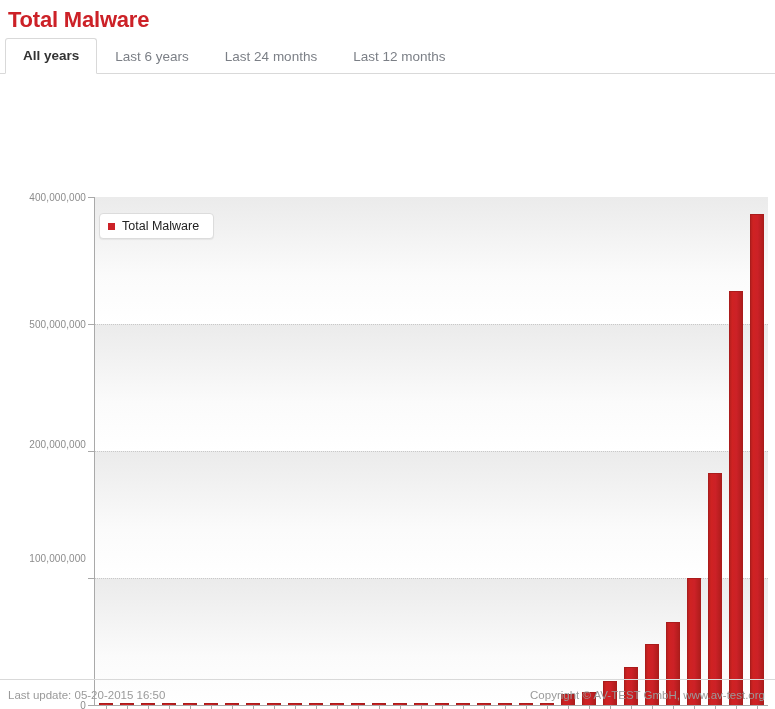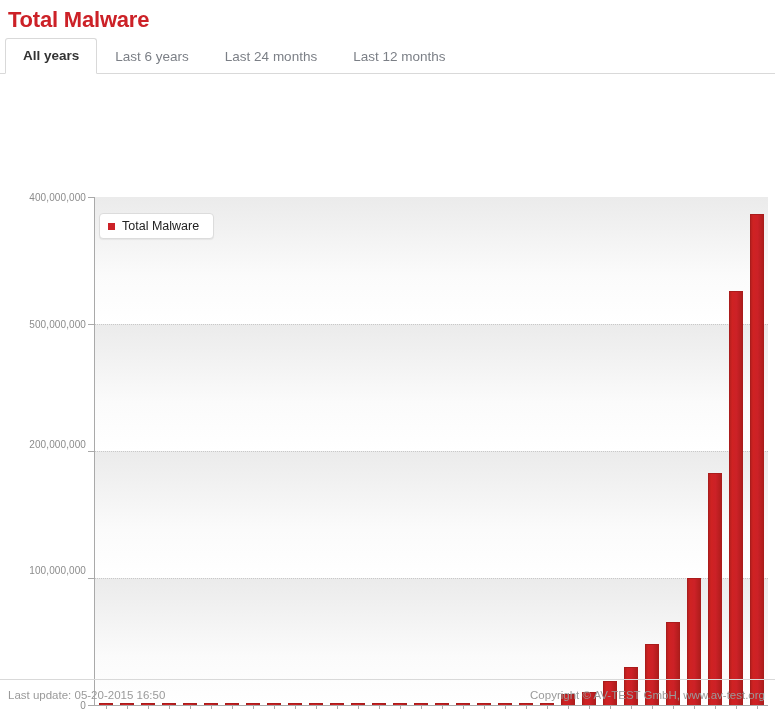--- a/index.html
+++ b/index.html
@@ -228,21 +228,21 @@
           <div class="bar" title="2015" style="left: 655.484px; width: 14px; height: 491.49px; bottom: 0px;"></div>
         </div>
     </div>
 
     <div class="yaxis"></div>
     <div class="xaxis"></div>
     <div id="yaxis-labels">
         <div class="ytick" style="top: 631px;"></div>
         <div class="ylabel" style="top: 631px;">0</div>
         <div class="ytick" style="top: 504px;"></div>
-        <div class="ylabel" style="top: 496px;">100,000,000</div>
+        <div class="ylabel" style="top: 484px;">100,000,000</div>
         <div class="ytick" style="top: 377px;"></div>
         <div class="ylabel" style="top: 357px; margin-top: 13px;">200,000,000</div>
         <div class="ytick" style="top: 250px;"></div>
         <div class="ylabel" style="top: 250px;">500,000,000</div>
         <div class="ytick" style="top: 123px;"></div>
         <div class="ylabel" style="top: 123px;">400,000,000</div>
       </div>
     <div id="xaxis-labels">
         <div class="xtick" style="left: 105.516px;"></div>
         <div class="xtick" style="left: 126.547px;"></div>

